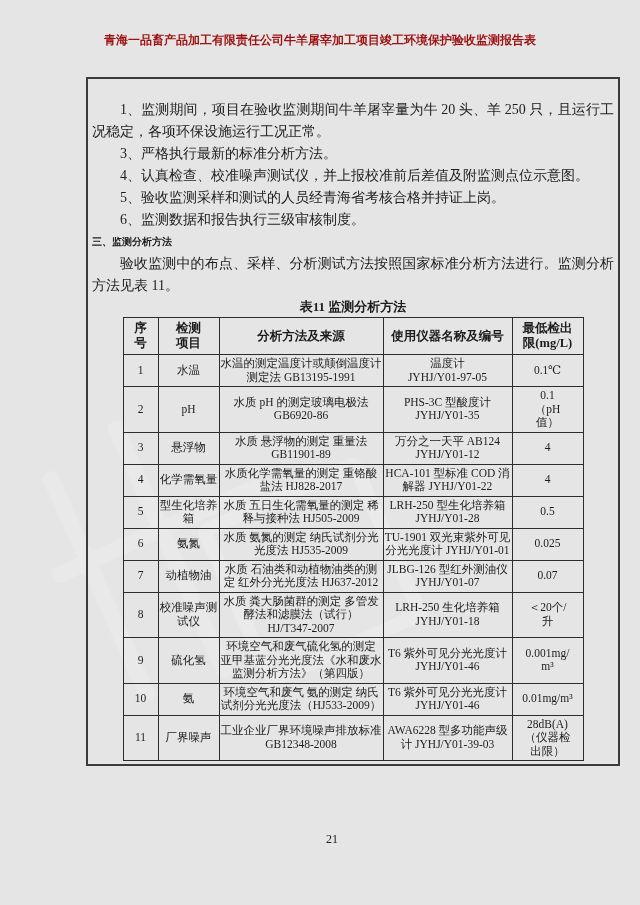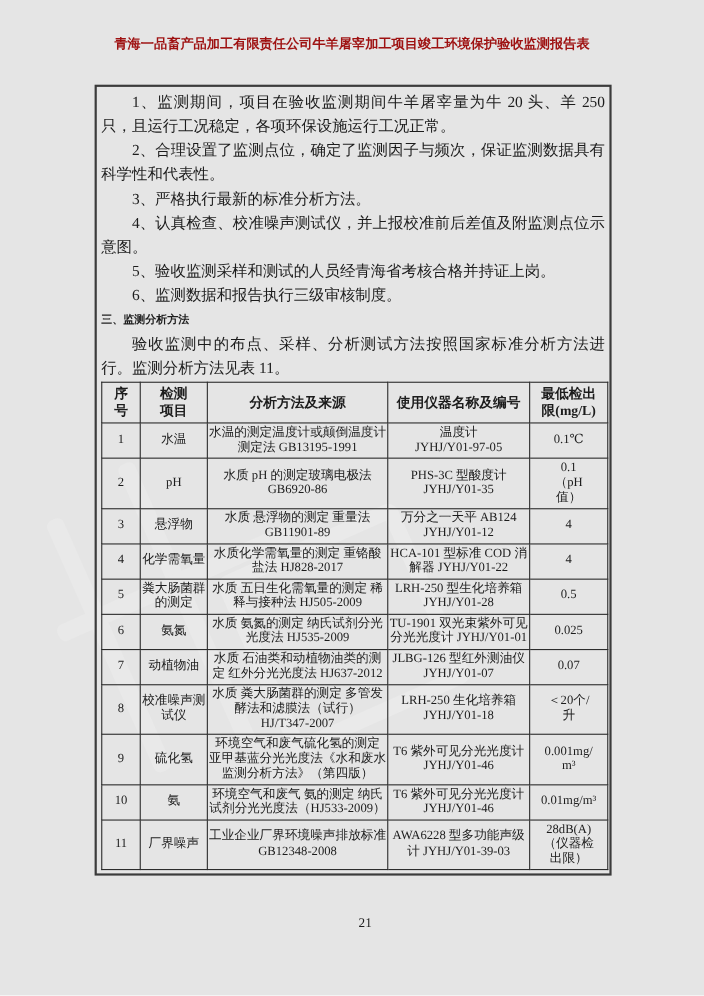--- a/index.html
+++ b/index.html
@@ -23,23 +23,23 @@
     position:absolute; left:150px; top:150px; width:150px; height:150px;
     border:14px solid #efefef; border-radius:10px;
   }
 
   .doc-title {
     position:absolute; top:32px; left:0; width:100%; text-align:center;
     font-size:12px; font-weight:bold; z-index:2;
   }
 
   .content-box {
-    position:absolute; left:86px; top:77px; width:470px; z-index:1;
+    position:absolute; left:86px; top:77px; width:534px; z-index:1;
     border:2px solid #3b3b3b; box-sizing:border-box;
-    padding:4px 4px 3px 4px; background:transparent;
+    padding:20px 4px 3px 4px; background:transparent;
   }
   .para {
     margin:0; font-size:14px; line-height:22px;
     text-indent:2em; text-align:justify;
   }
   .section-heading {
     margin:0; font-size:10px; line-height:22px; font-weight:bold;
     text-indent:0; text-align:left;
   }
   .table-caption {
@@ -71,30 +71,30 @@
     <div class="wm-stroke2"></div>
     <div class="wm-stroke3"></div>
     <div class="wm-ring"></div>
   </div>
 
   <div class="doc-title" style="color: rgb(158, 17, 17);">青海一品畜产品加工有限责任公司牛羊屠宰加工项目竣工环境保护验收监测报告表</div>
 
   <div class="content-box">
     <div>
         <p class="para">1、监测期间，项目在验收监测期间牛羊屠宰量为牛 20 头、羊 250 只，且运行工况稳定，各项环保设施运行工况正常。</p>
-        <p class="para">2、合理设置了监测点位，确定了监测因子与频次，保证监测数据具有科学性和代表性。</p>
         <p class="para">3、严格执行最新的标准分析方法。</p>
         <p class="para">4、认真检查、校准噪声测试仪，并上报校准前后差值及附监测点位示意图。</p>
         <p class="para">5、验收监测采样和测试的人员经青海省考核合格并持证上岗。</p>
         <p class="para">6、监测数据和报告执行三级审核制度。</p>
       </div>
 
     <p class="section-heading">三、监测分析方法</p>
     <p class="para">验收监测中的布点、采样、分析测试方法按照国家标准分析方法进行。监测分析方法见表 11。</p>
 
+    <div class="table-caption">表11 监测分析方法</div>
 
     <table class="analysis">
       <colgroup>
         <col style="width:35px">
         <col style="width:61px">
         <col style="width:164px">
         <col style="width:129px">
         <col style="width:71px">
       </colgroup>
       <thead>
@@ -140,21 +140,21 @@
           </tr>
           <tr>
             <td>4</td>
             <td>化学需氧量</td>
             <td>水质化学需氧量的测定 重铬酸盐法 HJ828-2017</td>
             <td>HCA-101 型标准 COD 消解器 JYHJ/Y01-22</td>
             <td>4</td>
           </tr>
           <tr>
             <td>5</td>
-            <td>粪大肠菌群的测定</td>
+            <td>型生化培养箱</td>
             <td>水质 五日生化需氧量的测定 稀释与接种法 HJ505-2009</td>
             <td>LRH-250 型生化培养箱
 JYHJ/Y01-28</td>
             <td>0.5</td>
           </tr>
           <tr>
             <td>6</td>
             <td>氨氮</td>
             <td>水质 氨氮的测定 纳氏试剂分光光度法 HJ535-2009</td>
             <td>TU-1901 双光束紫外可见分光光度计 JYHJ/Y01-01</td>

